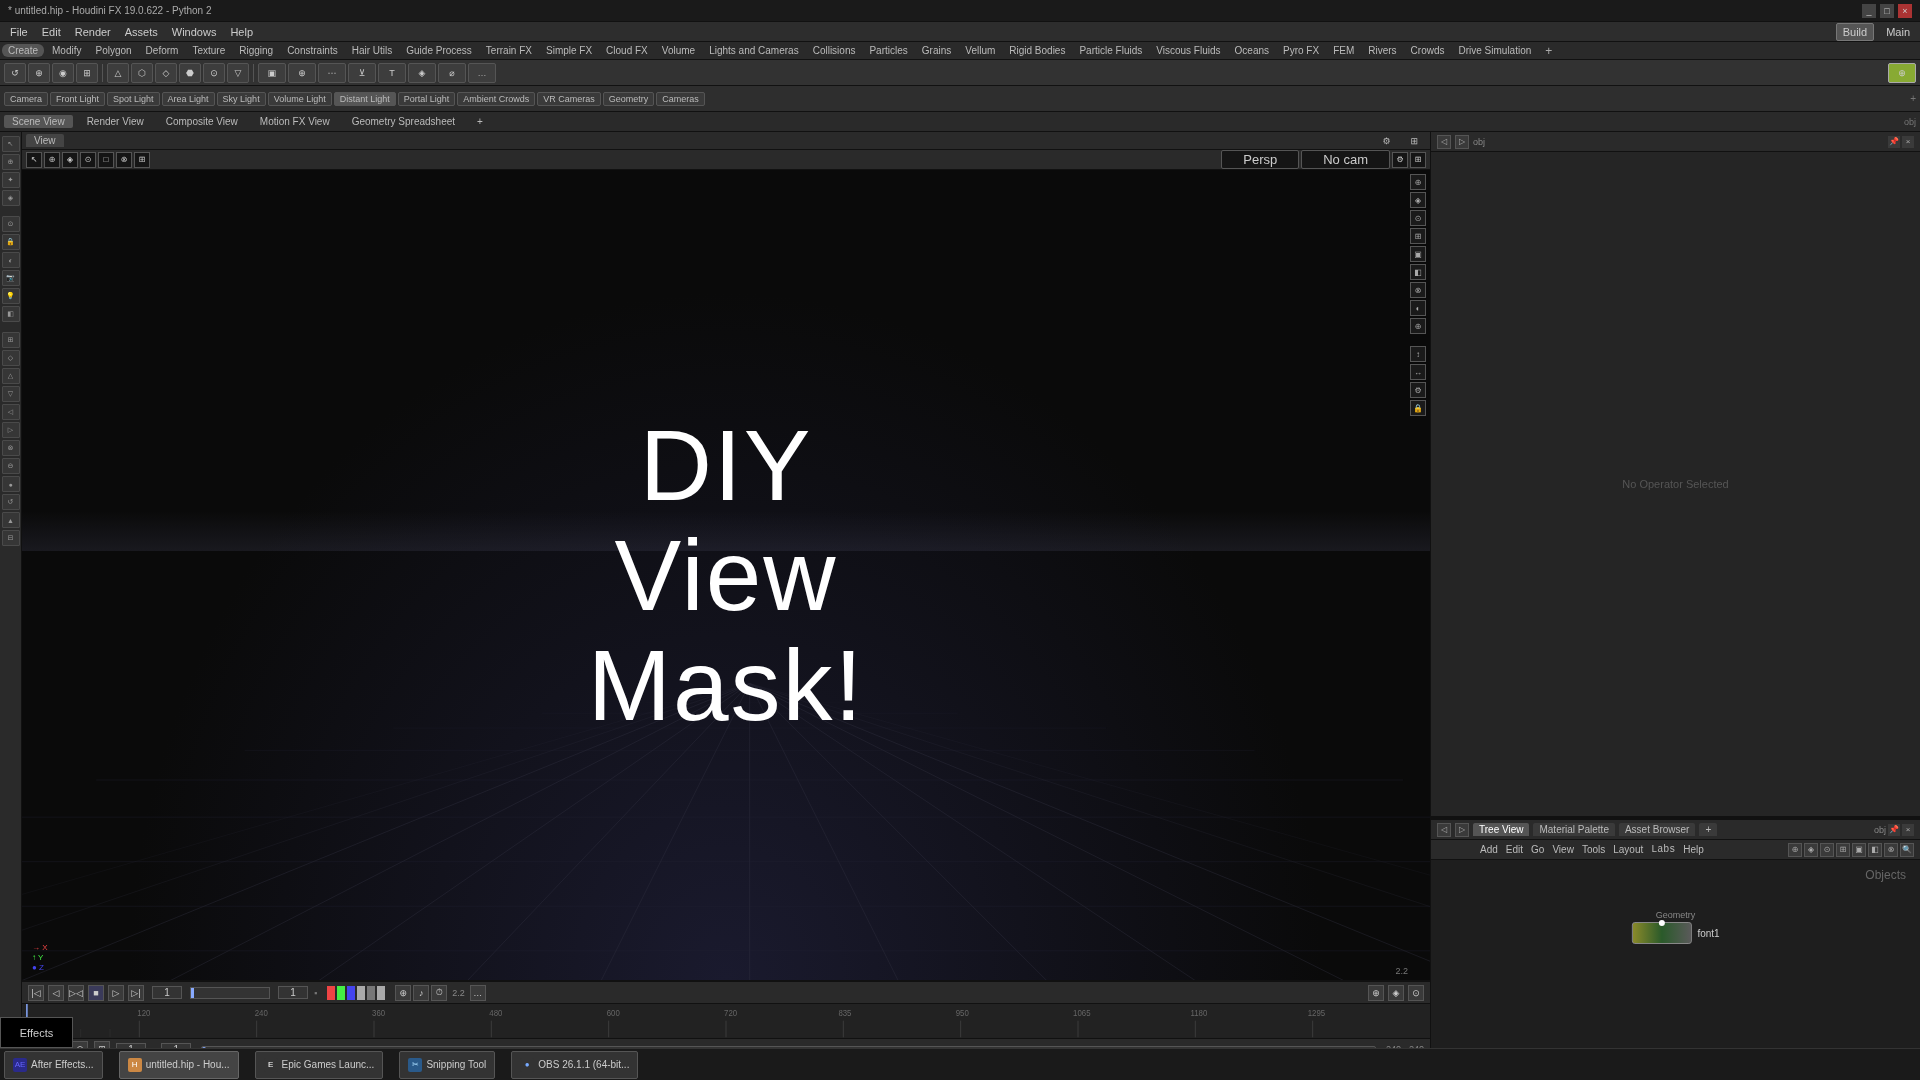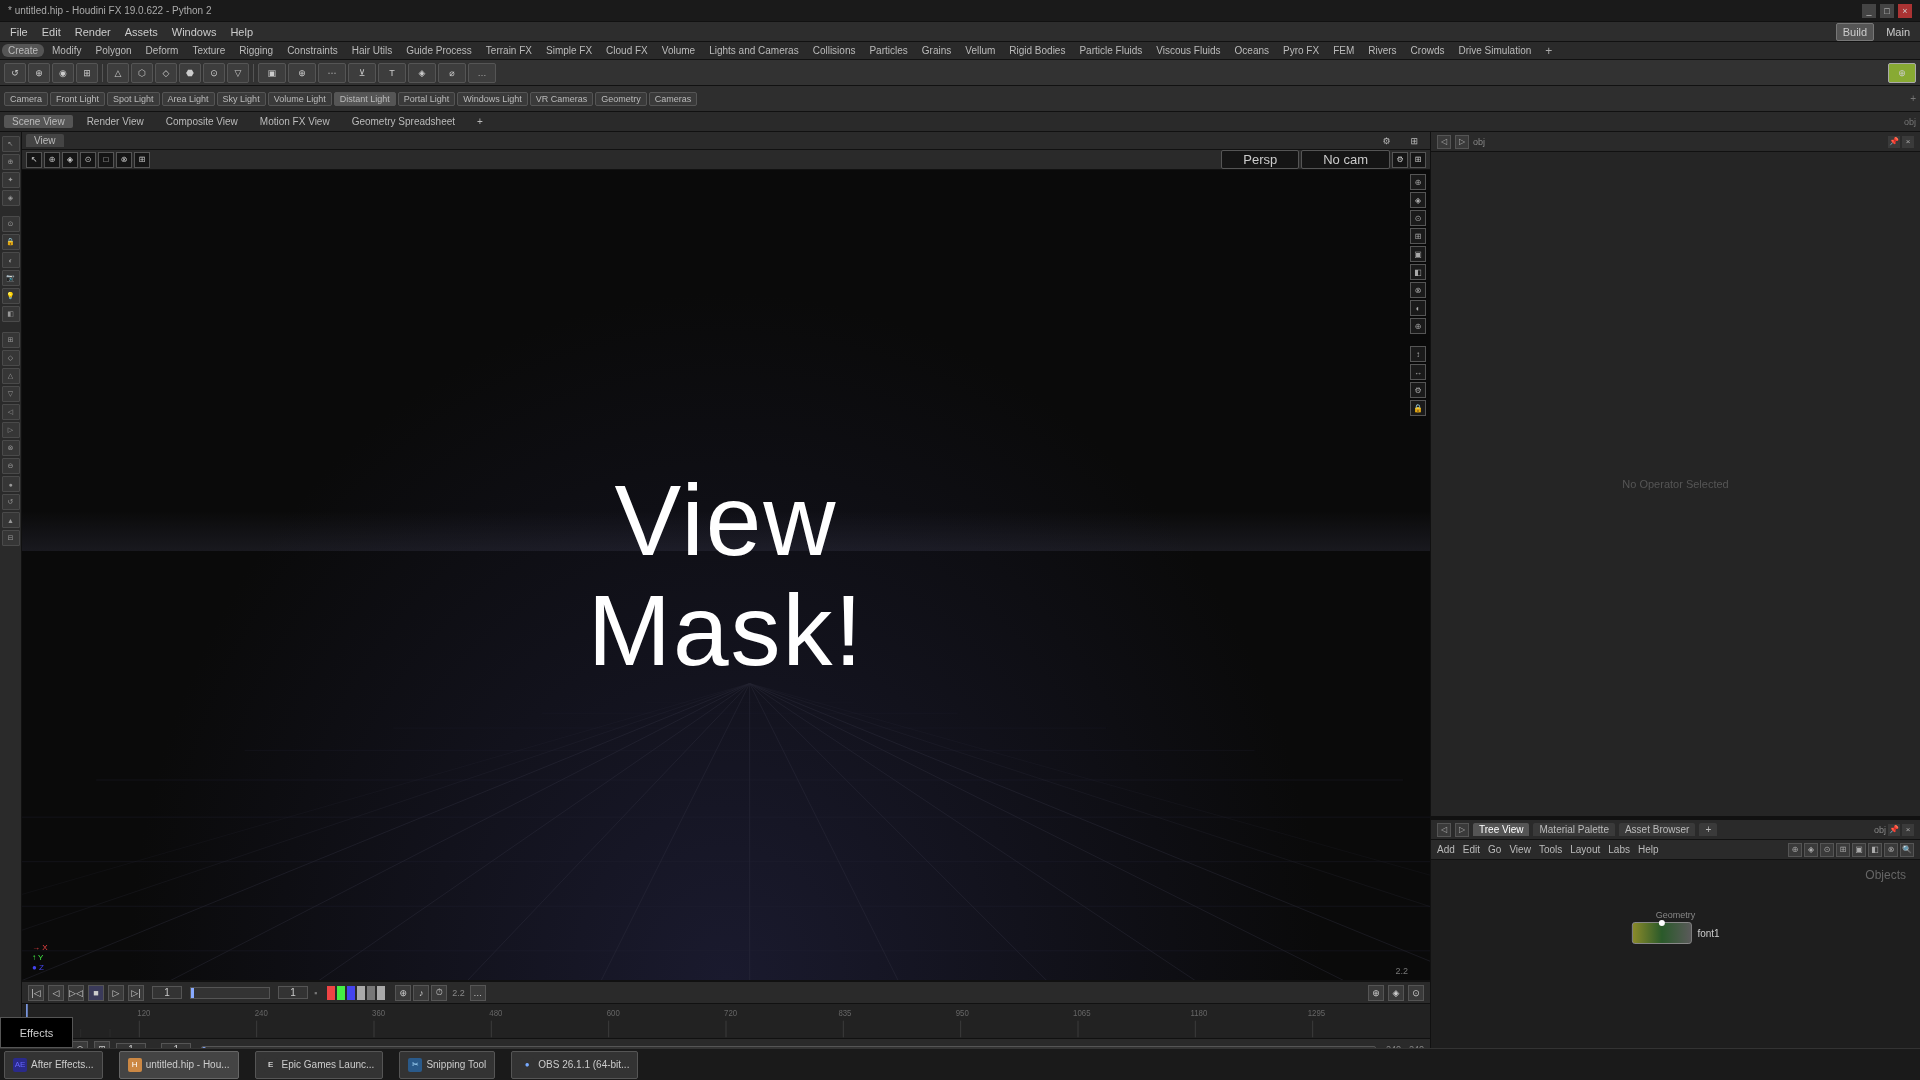--- a/index.html
+++ b/index.html
@@ -546,21 +546,21 @@
 
   <div class="lights-toolbar">
     <button class="lt-btn">Camera</button>
     <button class="lt-btn">Front Light</button>
     <button class="lt-btn">Spot Light</button>
     <button class="lt-btn">Area Light</button>
     <button class="lt-btn">Sky Light</button>
     <button class="lt-btn">Volume Light</button>
     <button class="lt-btn" style="background:#555;">Distant Light</button>
     <button class="lt-btn">Portal Light</button>
-    <button class="lt-btn">Windows Light</button>
+    <button class="lt-btn">Ambient Crowds</button>
     <button class="lt-btn">VR Cameras</button>
     <button class="lt-btn">Geometry</button>
     <button class="lt-btn">Cameras</button>
     <span style="margin-left:auto; font-size:10px; color:#777; cursor:pointer;">+</span>
   </div>
 
   <div class="sub-toolbar">
     <span class="sub-tb-item active">Scene View</span>
     <span class="sub-tb-item">Render View</span>
     <span class="sub-tb-item">Composite View</span>
@@ -668,20 +668,21 @@
           <line x1="490" y1="100" x2="-100" y2="300" stroke="#334" stroke-width="0.3"></line>
           <line x1="490" y1="100" x2="-200" y2="300" stroke="#334" stroke-width="0.2"></line>
 
           <line x1="490" y1="100" x2="1100" y2="300" stroke="#334" stroke-width="0.3"></line>
           <line x1="490" y1="100" x2="1200" y2="300" stroke="#334" stroke-width="0.2"></line>
         </svg>
 
         <div class="horizon-glow"></div>
 
         <div class="diy-text">
+          <div class="line1">DIY</div>
           <div class="line2">View</div>
           <div class="line3">Mask!</div>
         </div>
 
         <div style="position:absolute; right:4px; top:4px; display:flex; flex-direction:column; gap:2px;">
           <button style="width:16px;height:16px;background:rgba(30,30,30,0.8);border:1px solid #555;color:#aaa;font-size:8px;cursor:pointer;">⊕</button>
           <button style="width:16px;height:16px;background:rgba(30,30,30,0.8);border:1px solid #555;color:#aaa;font-size:8px;cursor:pointer;">◈</button>
           <button style="width:16px;height:16px;background:rgba(30,30,30,0.8);border:1px solid #555;color:#aaa;font-size:8px;cursor:pointer;">⊙</button>
           <button style="width:16px;height:16px;background:rgba(30,30,30,0.8);border:1px solid #555;color:#aaa;font-size:8px;cursor:pointer;">⊞</button>
           <button style="width:16px;height:16px;background:rgba(30,30,30,0.8);border:1px solid #555;color:#aaa;font-size:8px;cursor:pointer;">▣</button>
@@ -836,27 +837,27 @@
         <div style="margin-left:auto; display:flex; gap:2px; align-items:center;">
           <span style="font-size:9px; color:#888;">obj</span>
           <button style="width:12px;height:12px;background:#3a3a3a;border:none;color:#aaa;font-size:8px;cursor:pointer;">📌</button>
           <button style="width:12px;height:12px;background:#3a3a3a;border:none;color:#aaa;font-size:8px;cursor:pointer;">×</button>
         </div>
       </div>
 
       <div class="rbp">
 
         <div style="height:20px; background:#2a2a2a; display:flex; align-items:center; padding:0 6px; gap:8px; border-bottom:1px solid #111;">
-          <span style="font-size:10px; color:#bbb; cursor:pointer;">Add</span>
+          <span style="font-size:10px; color:#bbb; cursor:pointer;margin-left:43px;">Add</span>
           <span style="font-size:10px; color:#bbb; cursor:pointer;">Edit</span>
           <span style="font-size:10px; color:#bbb; cursor:pointer;text-align:right;">Go</span>
           <span style="font-size:10px; color:#bbb; cursor:pointer;">View</span>
           <span style="font-size:10px; color:#bbb; cursor:pointer;">Tools</span>
           <span style="font-size:10px; color:#bbb; cursor:pointer;">Layout</span>
-          <span style="font-size:10px; color:#bbb; cursor:pointer;">Labs</span>
+          <span style="font-size:10px; color:#bbb; cursor:pointer;font-family:Liberation Mono, monospace;">Labs</span>
           <span style="font-size:10px; color:#bbb; cursor:pointer;">Help</span>
           <div style="margin-left:auto; display:flex; gap:2px;">
             <button style="width:14px;height:14px;background:#3a3a3a;border:1px solid #555;color:#aaa;font-size:8px;cursor:pointer;">⊕</button>
             <button style="width:14px;height:14px;background:#3a3a3a;border:1px solid #555;color:#aaa;font-size:8px;cursor:pointer;">◈</button>
             <button style="width:14px;height:14px;background:#3a3a3a;border:1px solid #555;color:#aaa;font-size:8px;cursor:pointer;">⊙</button>
             <button style="width:14px;height:14px;background:#3a3a3a;border:1px solid #555;color:#aaa;font-size:8px;cursor:pointer;">⊞</button>
             <button style="width:14px;height:14px;background:#3a3a3a;border:1px solid #555;color:#aaa;font-size:8px;cursor:pointer;">▣</button>
             <button style="width:14px;height:14px;background:#3a3a3a;border:1px solid #555;color:#aaa;font-size:8px;cursor:pointer;">◧</button>
             <button style="width:14px;height:14px;background:#3a3a3a;border:1px solid #555;color:#aaa;font-size:8px;cursor:pointer;">⊗</button>
             <button style="width:14px;height:14px;background:#3a3a3a;border:1px solid #555;color:#aaa;font-size:8px;cursor:pointer;">🔍</button>

